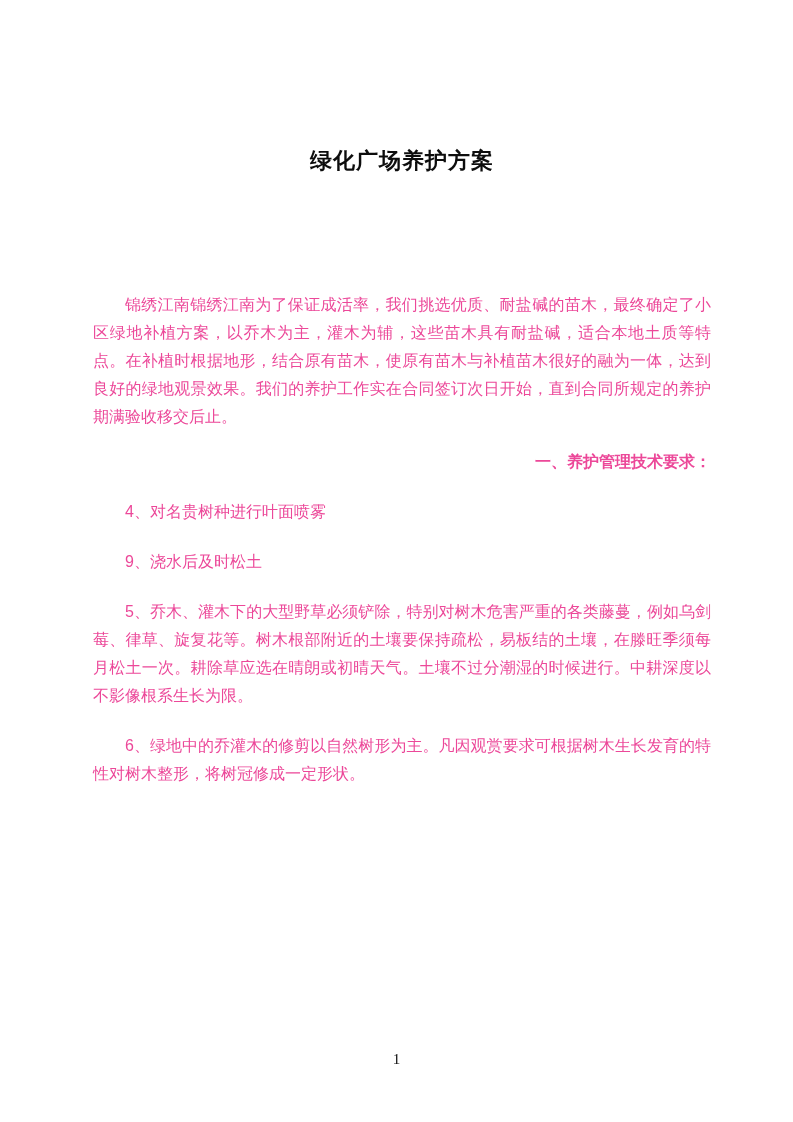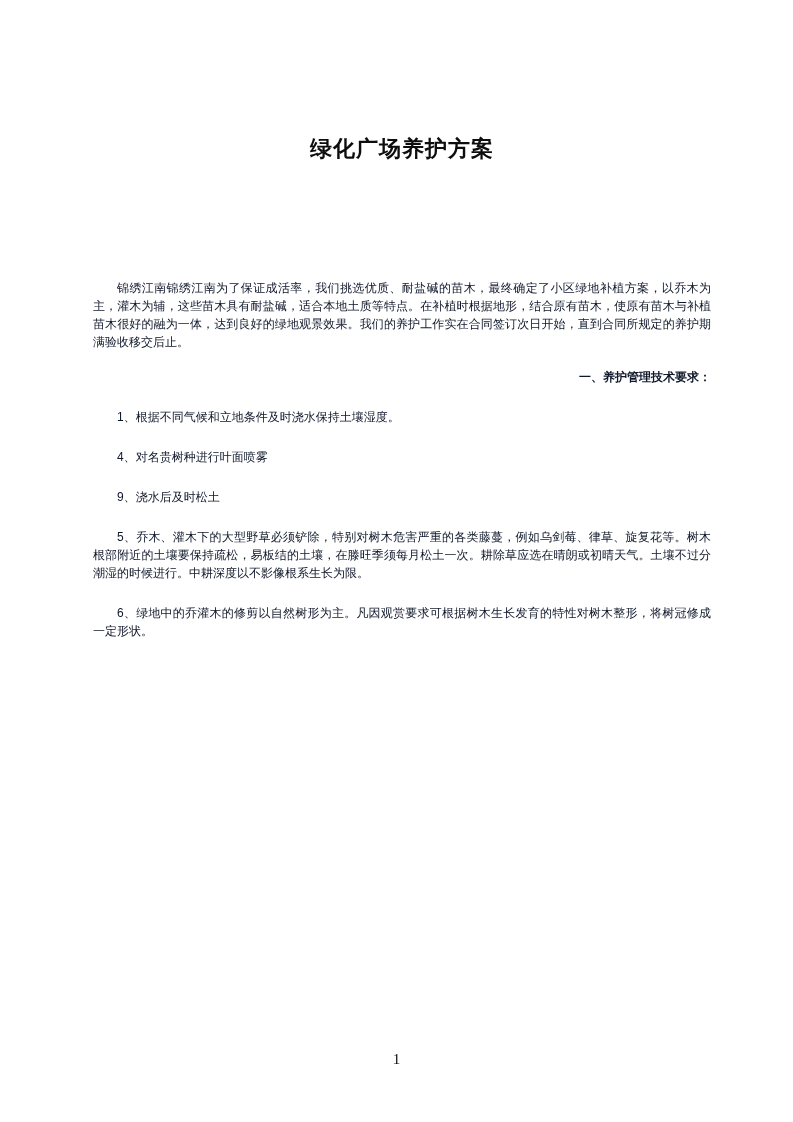--- a/index.html
+++ b/index.html
@@ -12,41 +12,41 @@
     width: 793px;
     height: 1122px;
     margin: 0 auto;
     background: #ffffff;
     color: #111111;
     font-family: "Liberation Sans", sans-serif;
     overflow: hidden;
   }
   .content {
     position: absolute;
-    top: 132px;
+    top: 144px;
     left: 93px;
     width: 618px;
   }
   .doc-title {
     margin: 0 0 113px 0;
     font-size: 22px;
     line-height: 34px;
     font-weight: 700;
     text-align: center;
     letter-spacing: 1px;
     color: #0d0d0d;
   }
   .para {
     margin: 0 0 22px 0;
-    font-size: 12px;
-    line-height: 18px;
+    font-size: 16px;
+    line-height: 28px;
     text-align: justify;
     text-justify: inter-ideograph;
     text-indent: 2em;
-    color: #0f172a;
+    color: #ec4899;
     word-break: break-all;
   }
   .para.intro {
     margin-bottom: 17px;
   }
   .para.heading {
     font-weight: 700;
     text-align: right;
   }
   .page-footer {
@@ -65,21 +65,20 @@
 <body>
 
 <div class="page">
   <div class="content">
     <h1 class="doc-title">绿化广场养护方案</h1>
 
     <p class="para intro">锦绣江南锦绣江南为了保证成活率，我们挑选优质、耐盐碱的苗木，最终确定了小区绿地补植方案，以乔木为主，灌木为辅，这些苗木具有耐盐碱，适合本地土质等特点。在补植时根据地形，结合原有苗木，使原有苗木与补植苗木很好的融为一体，达到良好的绿地观景效果。我们的养护工作实在合同签订次日开始，直到合同所规定的养护期满验收移交后止。</p>
 
     <p class="para heading">一、养护管理技术要求：</p>
 
-    <p class="para item">1、根据不同气候和立地条件及时浇水保持土壤湿度。</p>
 
     <p class="para item">4、对名贵树种进行叶面喷雾</p>
 
     <p class="para item">9、浇水后及时松土</p>
 
 
     <p class="para item">5、乔木、灌木下的大型野草必须铲除，特别对树木危害严重的各类藤蔓，例如乌剑莓、律草、旋复花等。树木根部附近的土壤要保持疏松，易板结的土壤，在滕旺季须每月松土一次。耕除草应选在晴朗或初晴天气。土壤不过分潮湿的时候进行。中耕深度以不影像根系生长为限。</p>
 
     <p class="para item">6、绿地中的乔灌木的修剪以自然树形为主。凡因观赏要求可根据树木生长发育的特性对树木整形，将树冠修成一定形状。</p>
   </div>

